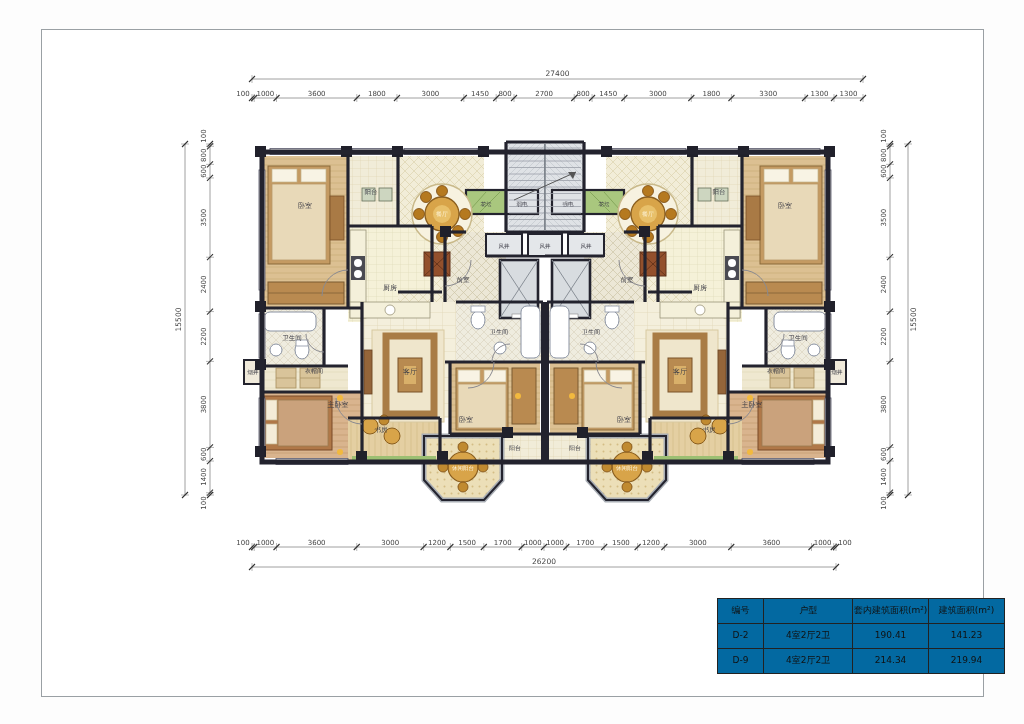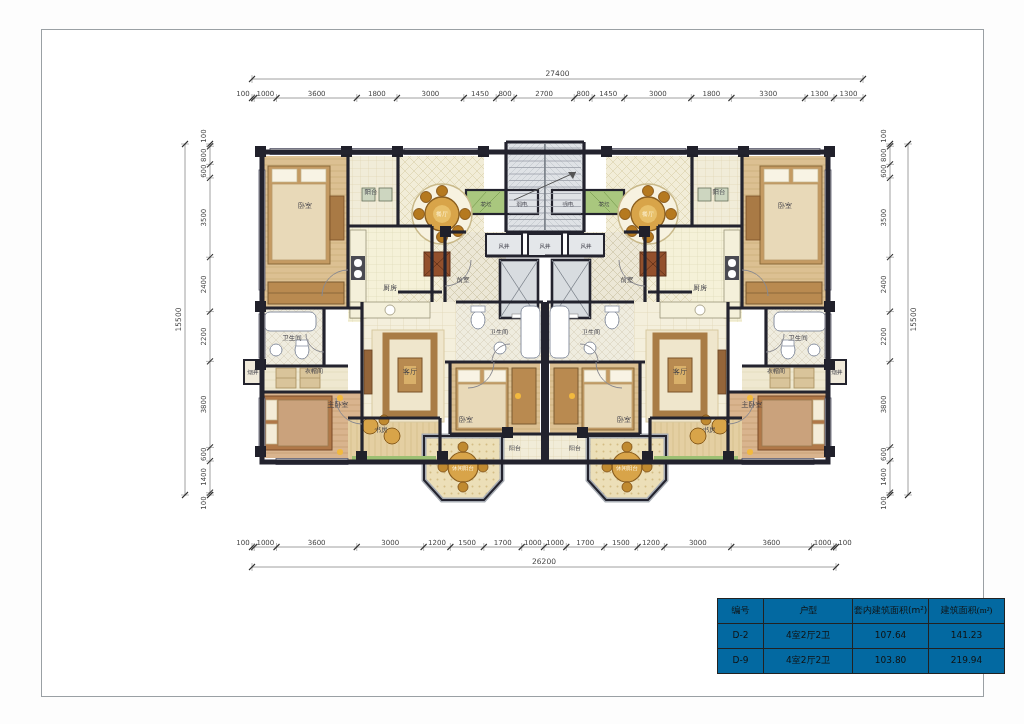--- a/index.html
+++ b/index.html
@@ -6,21 +6,21 @@
   body{width:1024px;height:724px;background:#fdfdfd;position:relative;overflow:hidden;
        font-family:"DejaVu Sans","Liberation Sans",sans-serif;}
   .sheet-frame{position:absolute;left:41px;top:29px;width:941px;height:666px;
        border:1px solid #9aa0a4;background:#ffffff;}
   svg{position:absolute;left:0;top:0;}
   .area-table{position:absolute;left:687px;top:598px;width:288px;border-collapse:collapse;
        font-size:9px;color:#111;background:#0369a1;margin-left:30px;}
   .area-table td,.area-table th{border:1px solid #222;text-align:center;vertical-align:middle;
        font-weight:normal;padding:0;height:24px;line-height:1.1;}
   .area-table .c0{width:46px;} .area-table .c1{width:90px;}
-  .area-table .c2{width:76px;} .area-table .c3{width:76px;font-family:Liberation Serif, serif;}
+  .area-table .c2{width:76px;} .area-table .c3{width:76px;}
   .area-table .footer-cell{height:20px;}
 </style>
 </head>
 <body>
 
 <div class="sheet-frame"></div>
 
 <svg id="plan" width="1024" height="724" viewBox="0 0 1024 724">
   <defs>
     <pattern id="wood" width="6" height="6" patternUnits="userSpaceOnUse">
@@ -482,23 +482,23 @@
   <tbody>
       <tr>
     <th class="c0">编号</th>
     <th class="c1">户型</th>
     <th class="c2">套内建筑面积(m²)</th>
     <th class="c3">建筑面积(m²)</th>
   </tr>
   <tr>
     <td>D-2</td>
     <td>4室2厅2卫</td>
-    <td>107.64</td>
+    <td>190.41</td>
     <td>141.23</td>
   </tr>
   <tr>
     <td>D-9</td>
     <td>4室2厅2卫</td>
-    <td>103.80</td>
+    <td>214.34</td>
     <td>219.94</td>
   </tr>
 </tbody>
   </table>
 
 </body></html>

